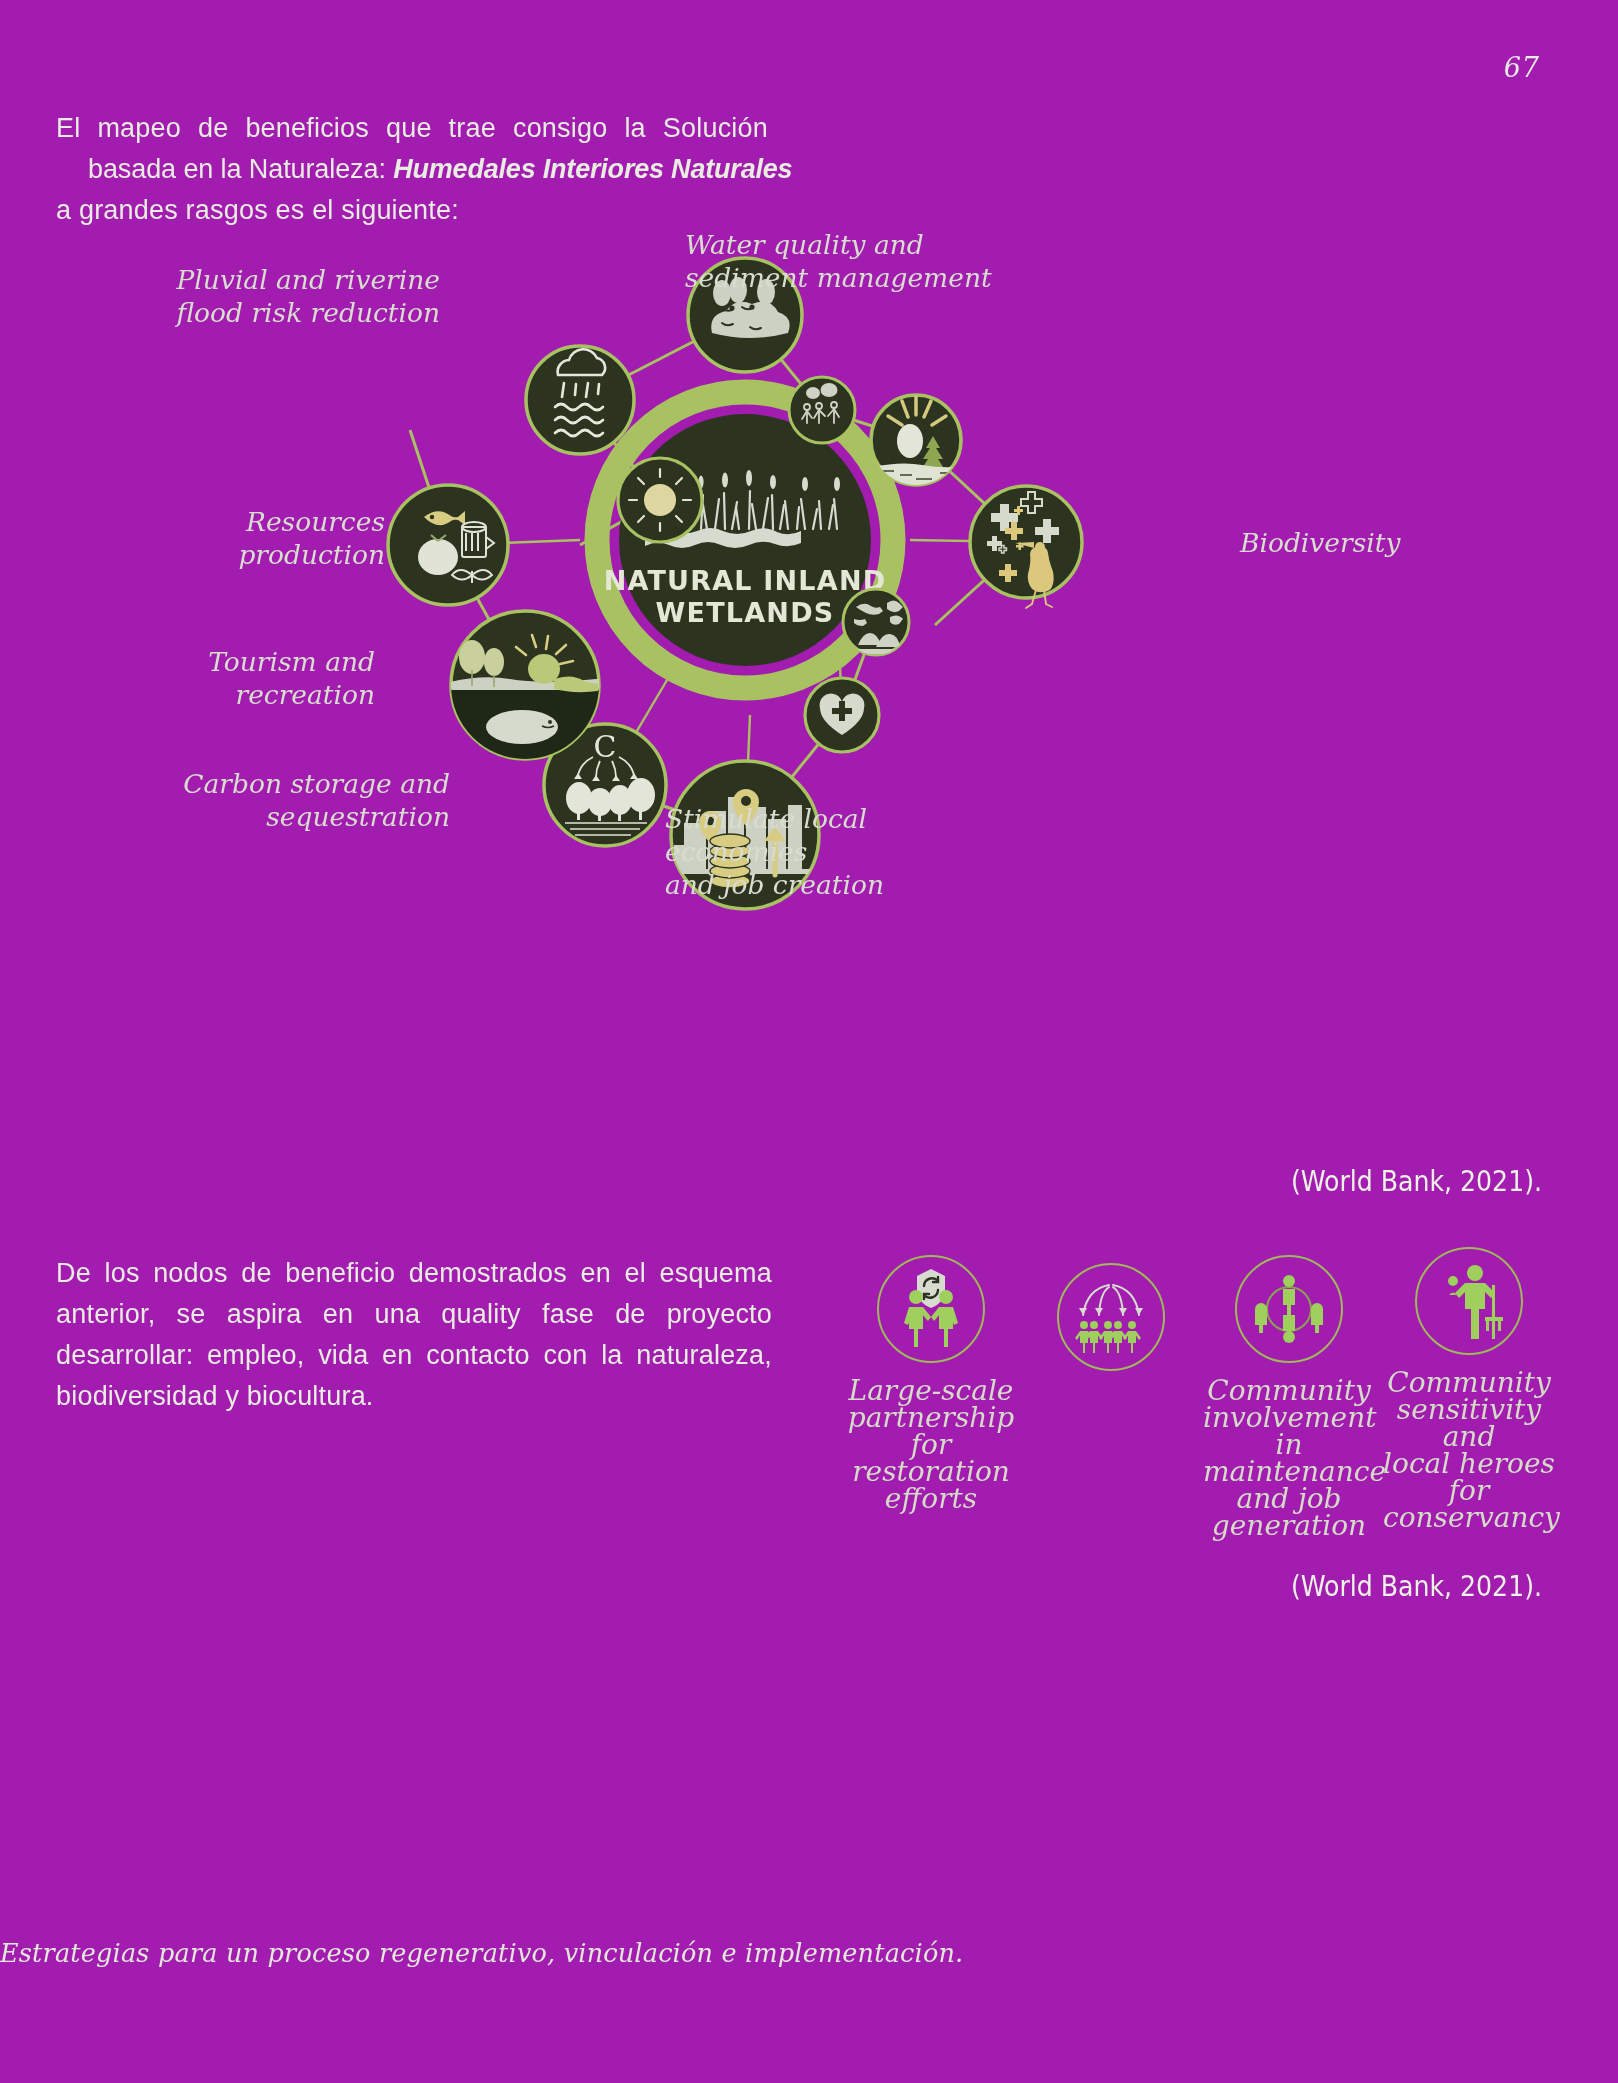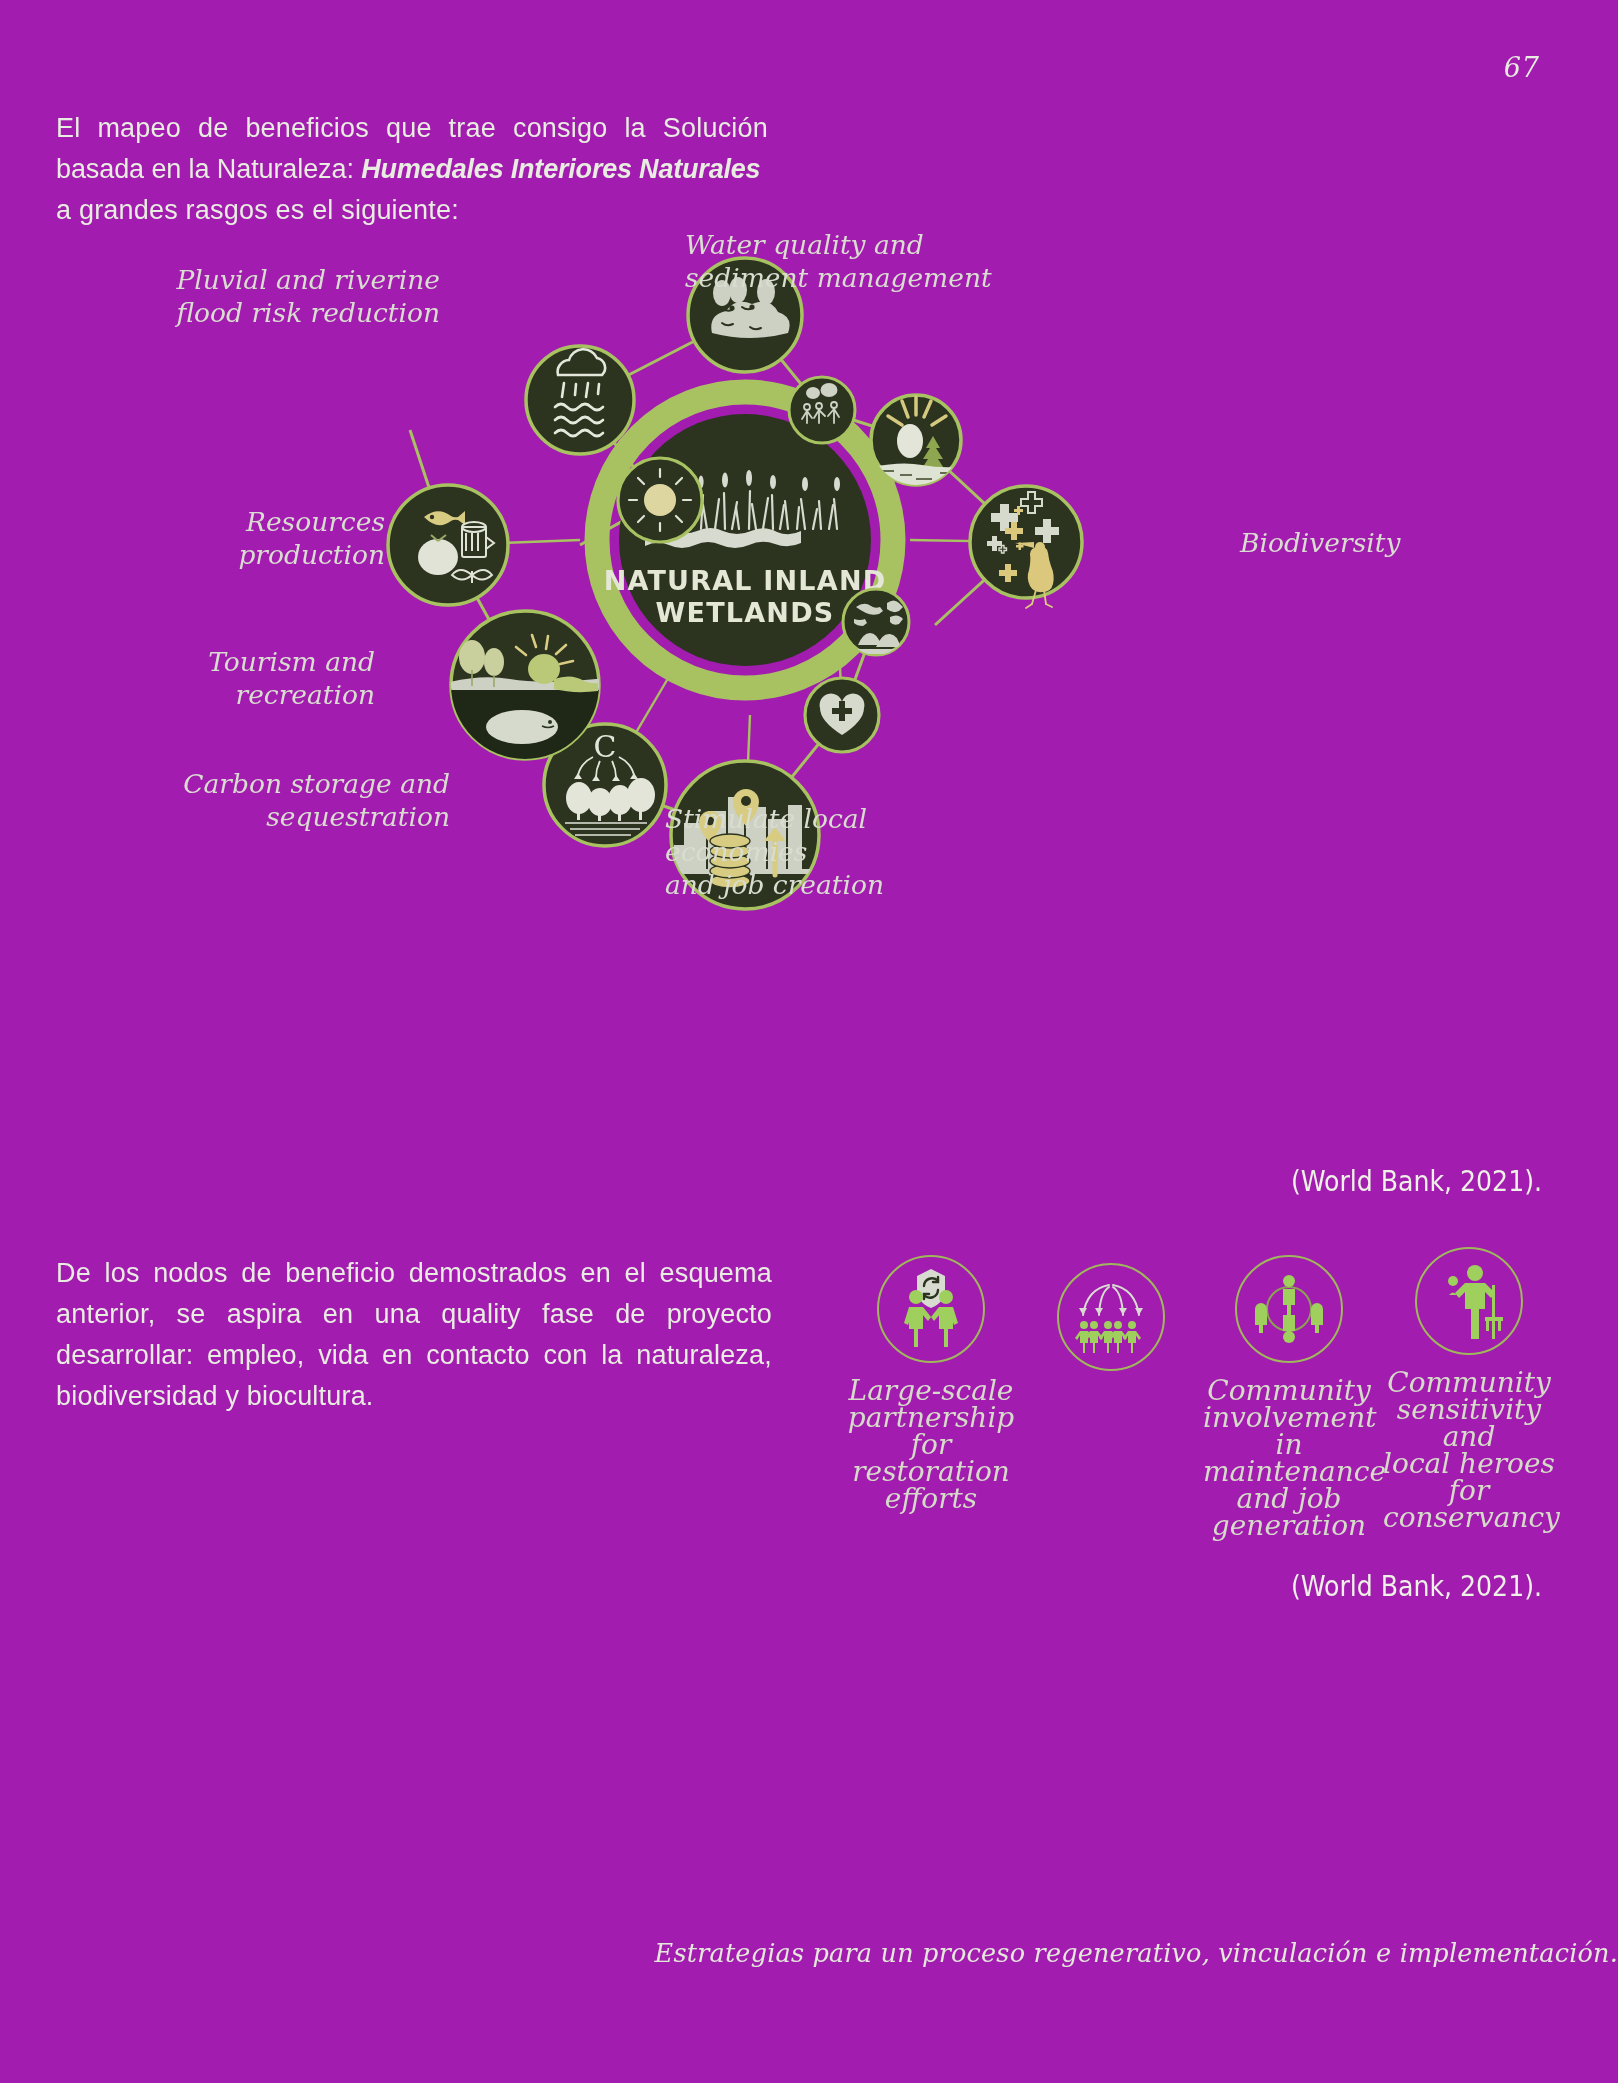--- a/index.html
+++ b/index.html
@@ -41,21 +41,21 @@
     line-height: 41px;
     letter-spacing: 0.2px;
     font-weight: 300;
   }
   .para-intro {
     left: 56px;
     top: 108px;
     width: 720px;
   }
   .para-intro .l1 { text-align: justify; text-align-last: justify; width: 712px; }
-  .para-intro .l2 { width: 712px; letter-spacing: -0.1px; }
+  .para-intro .l2 { width: 712px; letter-spacing: -0.1px; margin-left: 32px; }
   .para-intro .l2 em { font-style: italic; font-weight: 600; letter-spacing: -0.2px;}
   .para-intro .l3 { width: 712px; }
 
   .para-second {
     left: 56px;
     top: 1253px;
     width: 722px;
   }
   .para-second .j { text-align: justify; text-align-last: justify; width: 716px; }
 
@@ -69,21 +69,21 @@
   }
   .citation-1 { right: 76px; top: 1165px; }
   .citation-2 { right: 76px; top: 1570px; }
 
   
   .footer {
     position: absolute;
     left: 0;
     right: 0;
     top: 1938px;
-    text-align: right;
+    text-align: left;
     color: #e4e8db;
     font-family: "DejaVu Serif", serif;
     font-style: italic;
     font-size: 25.5px;
     letter-spacing: 0.2px;
   }
 
   
   .diagram {
     position: absolute;

